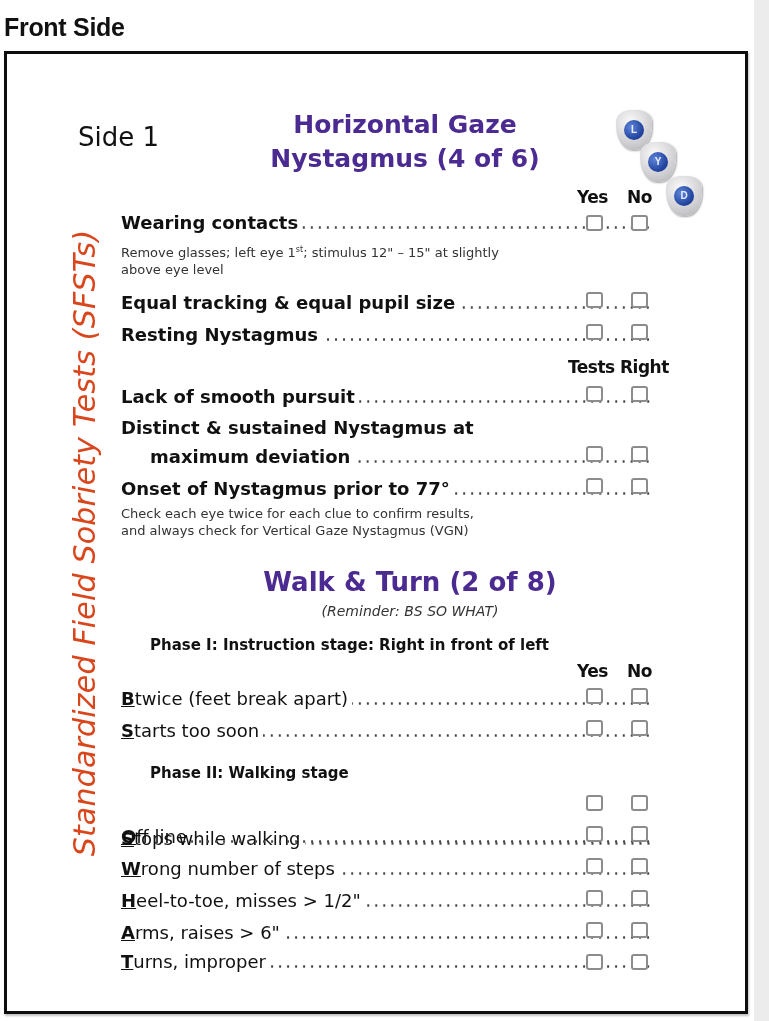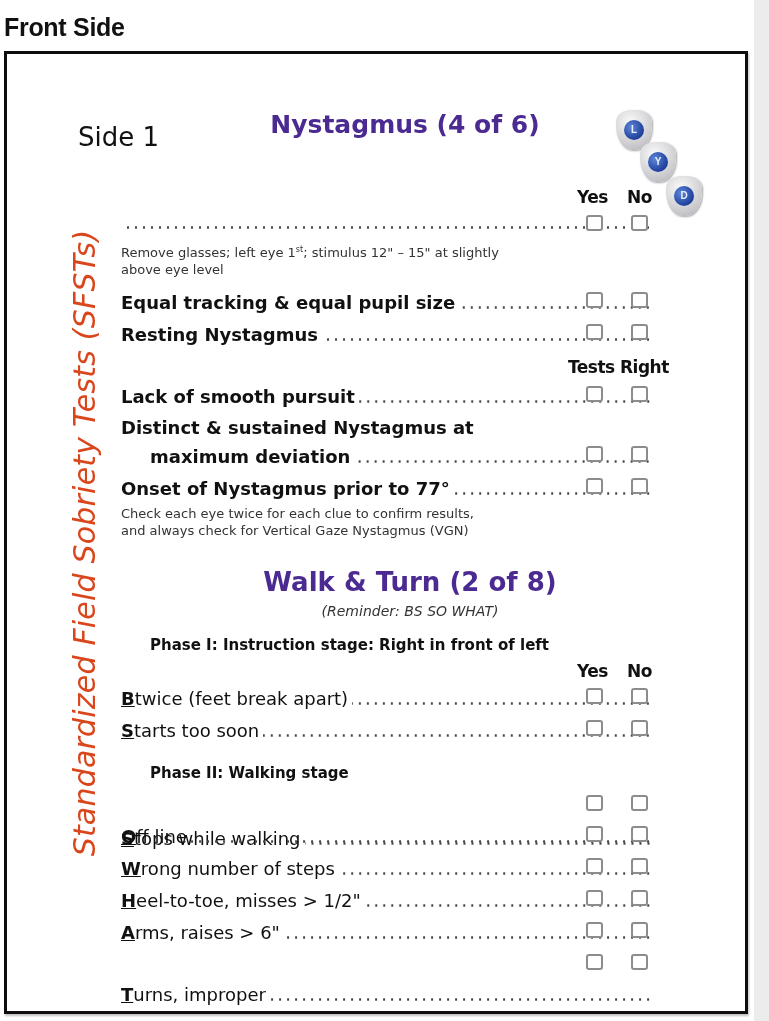--- a/index.html
+++ b/index.html
@@ -103,39 +103,41 @@
 
 <div class="page">
   <div class="front-label">Front Side</div>
 
   <div class="card"></div>
 
   <div class="vertical-title">Standardized Field Sobriety Tests (SFSTs)</div>
   <div class="side-label">Side 1</div>
 
   <div class="section-title hgn-title">
+    <div>Horizontal Gaze</div>
     <div>Nystagmus (4 of 6)</div>
   </div>
 
   <div class="badges">
     <div class="badge" style="left:6px;top:10px;">
       <div class="dot">L</div>
     </div>
     <div class="badge" style="left:30px;top:42px;">
       <div class="dot">Y</div>
     </div>
     <div class="badge" style="left:56px;top:76px;">
       <div class="dot">D</div>
     </div>
   </div>
 
   <div class="col-head" style="left:577px;top:187px;">Yes</div>
   <div class="col-head" style="left:627px;top:187px;">No</div>
 
   <div class="row bold" style="top:208px;">
+    <span class="label">Wearing contacts</span>
     <span class="dots"></span>
   </div>
   <div class="cb" style="left:586px;top:215px;"></div>
   <div class="cb" style="left:631px;top:215px;"></div>
 
   <div class="note" style="top:241px;">
     <div><span>Remove glasses; left eye 1</span><sup>st</sup><span>; stimulus 12" – 15" at slightly</span></div>
     <div>above eye level</div>
   </div>
 
@@ -236,19 +238,19 @@
   <div class="cb" style="left:586px;top:890px;"></div>
   <div class="cb" style="left:631px;top:890px;"></div>
 
   <div class="row" style="top:918px;">
     <span class="label"><span class="init">A</span><span>rms, raises &gt; 6"</span></span>
     <span class="dots"></span>
   </div>
   <div class="cb" style="left:586px;top:922px;"></div>
   <div class="cb" style="left:631px;top:922px;"></div>
 
-  <div class="row" style="top:980px;text-align:center;">
+  <div class="row" style="top:947px;text-align:center;">
     <span class="label"><span class="init">T</span><span>urns, improper</span></span>
     <span class="dots"></span>
   </div>
   <div class="cb" style="left:586px;top:954px;"></div>
   <div class="cb" style="left:631px;top:954px;"></div>
 </div>
 
 </body></html>

